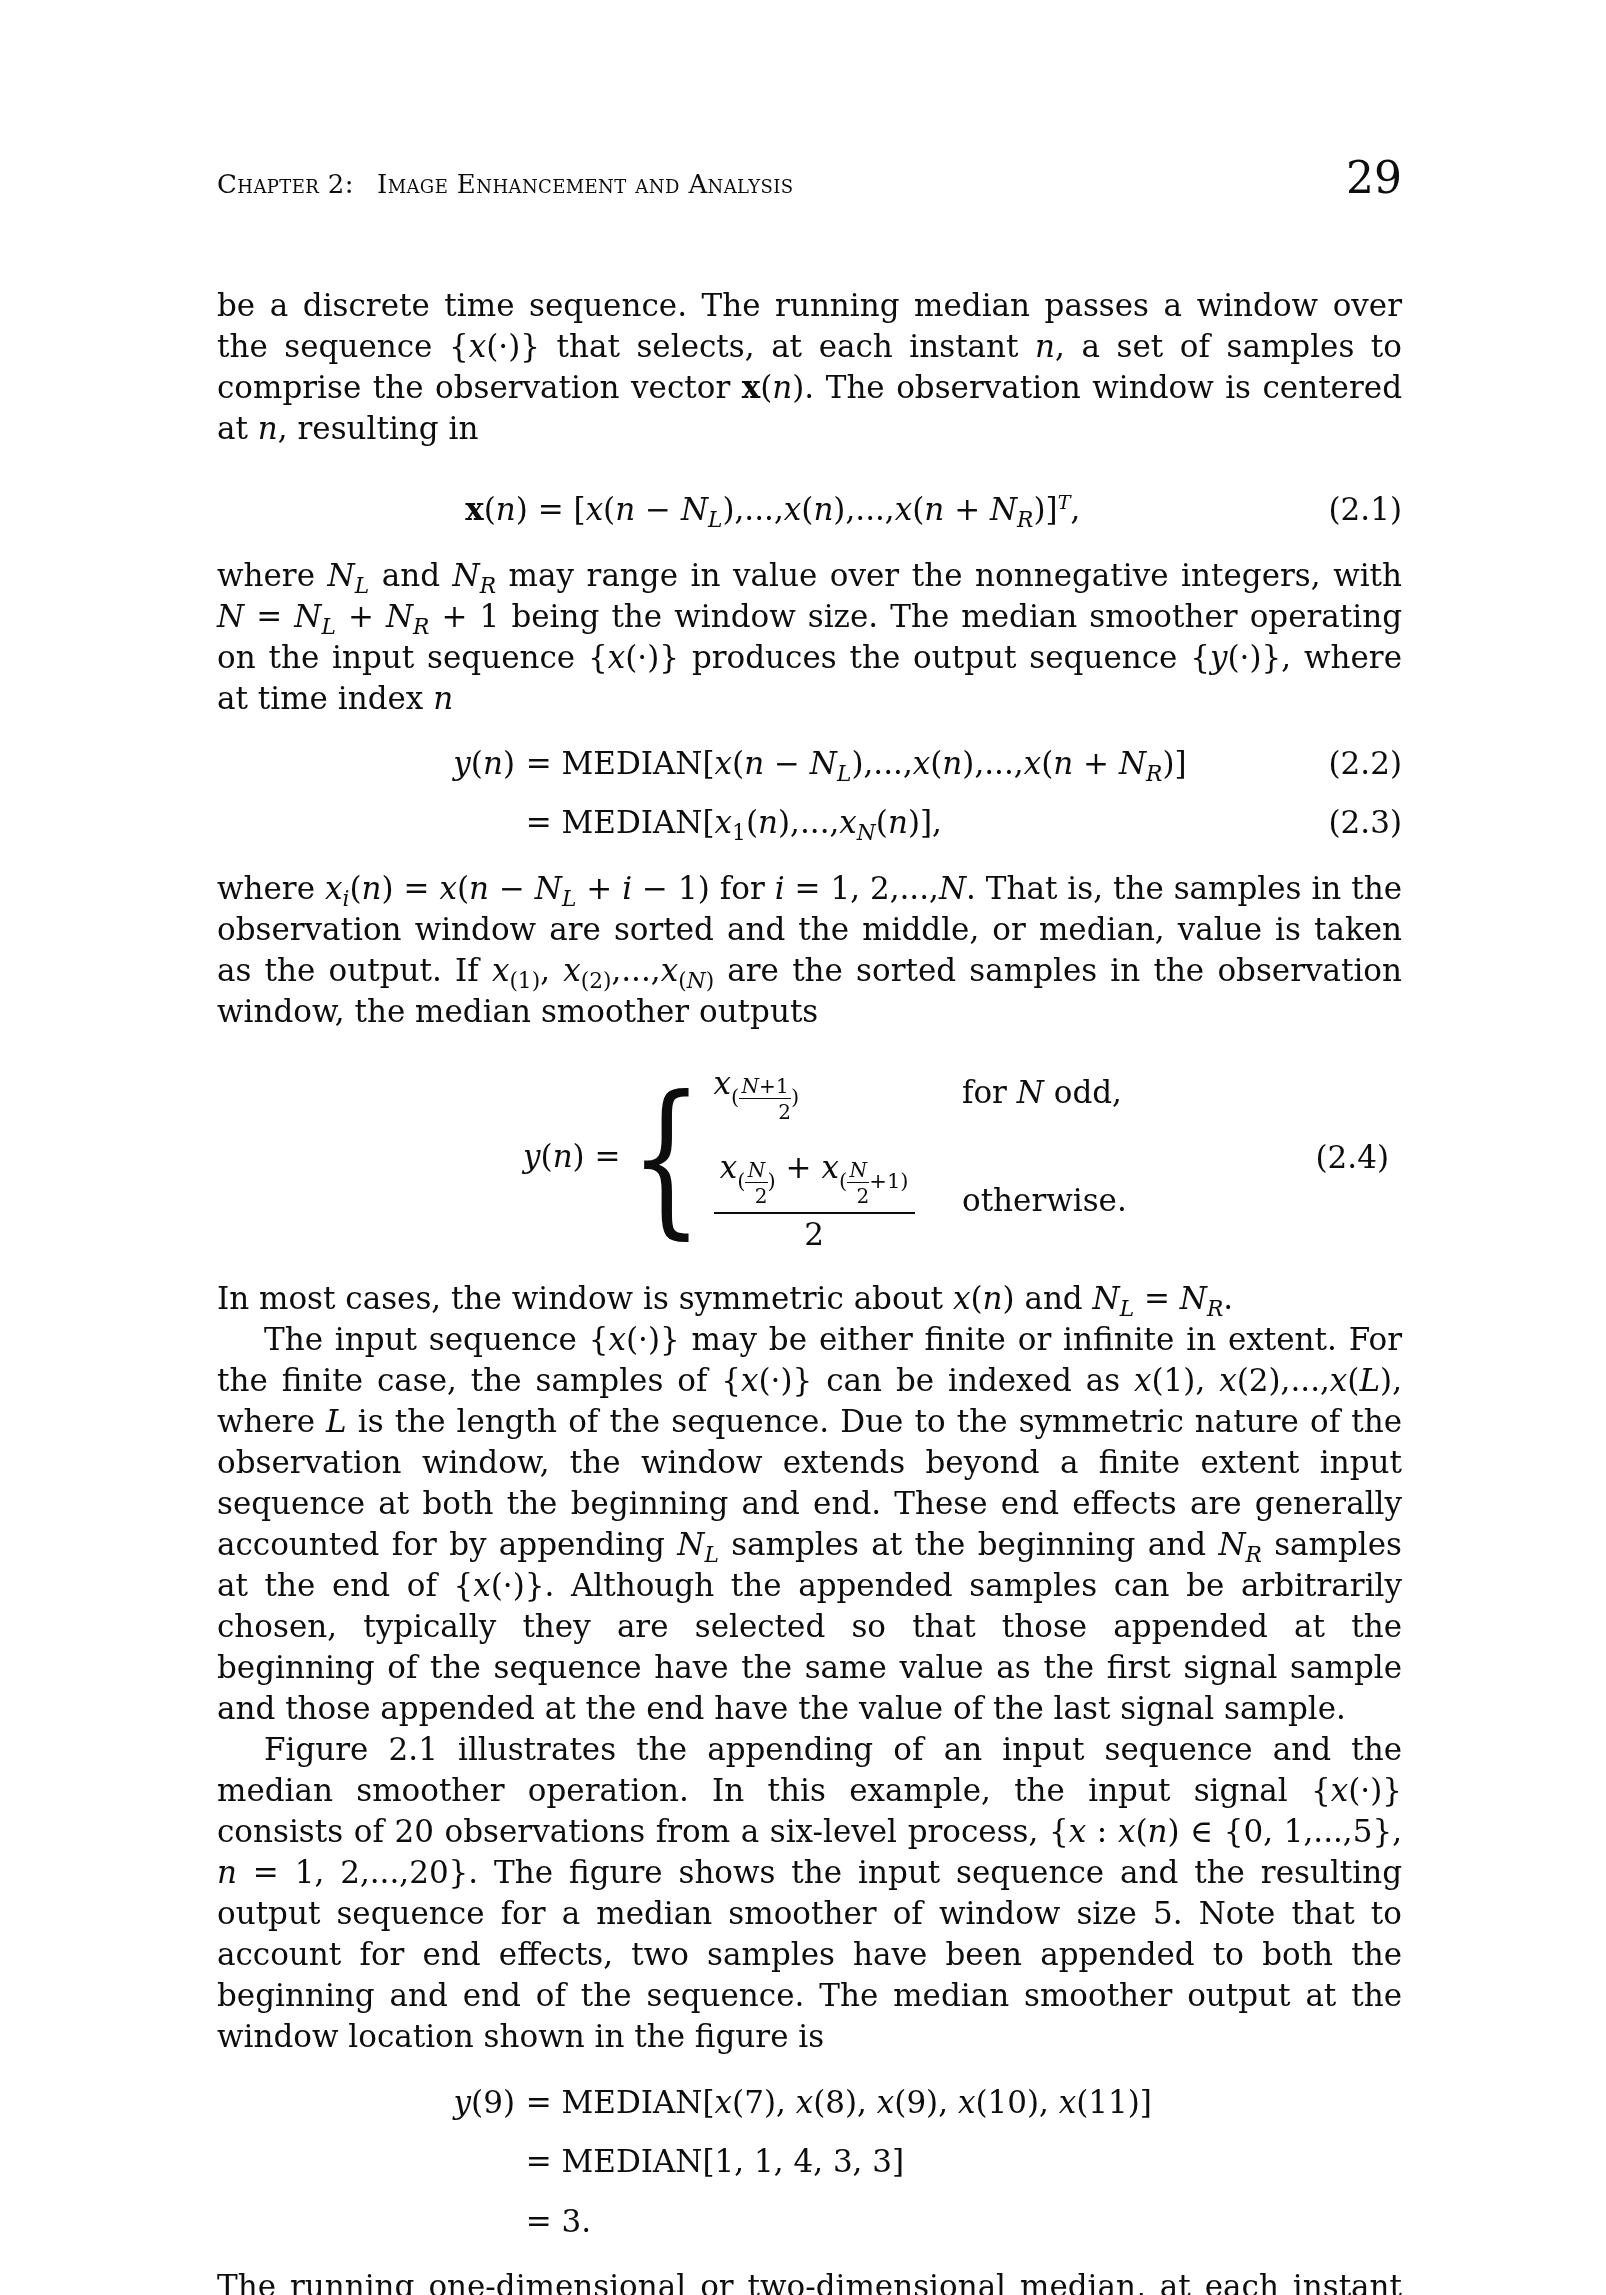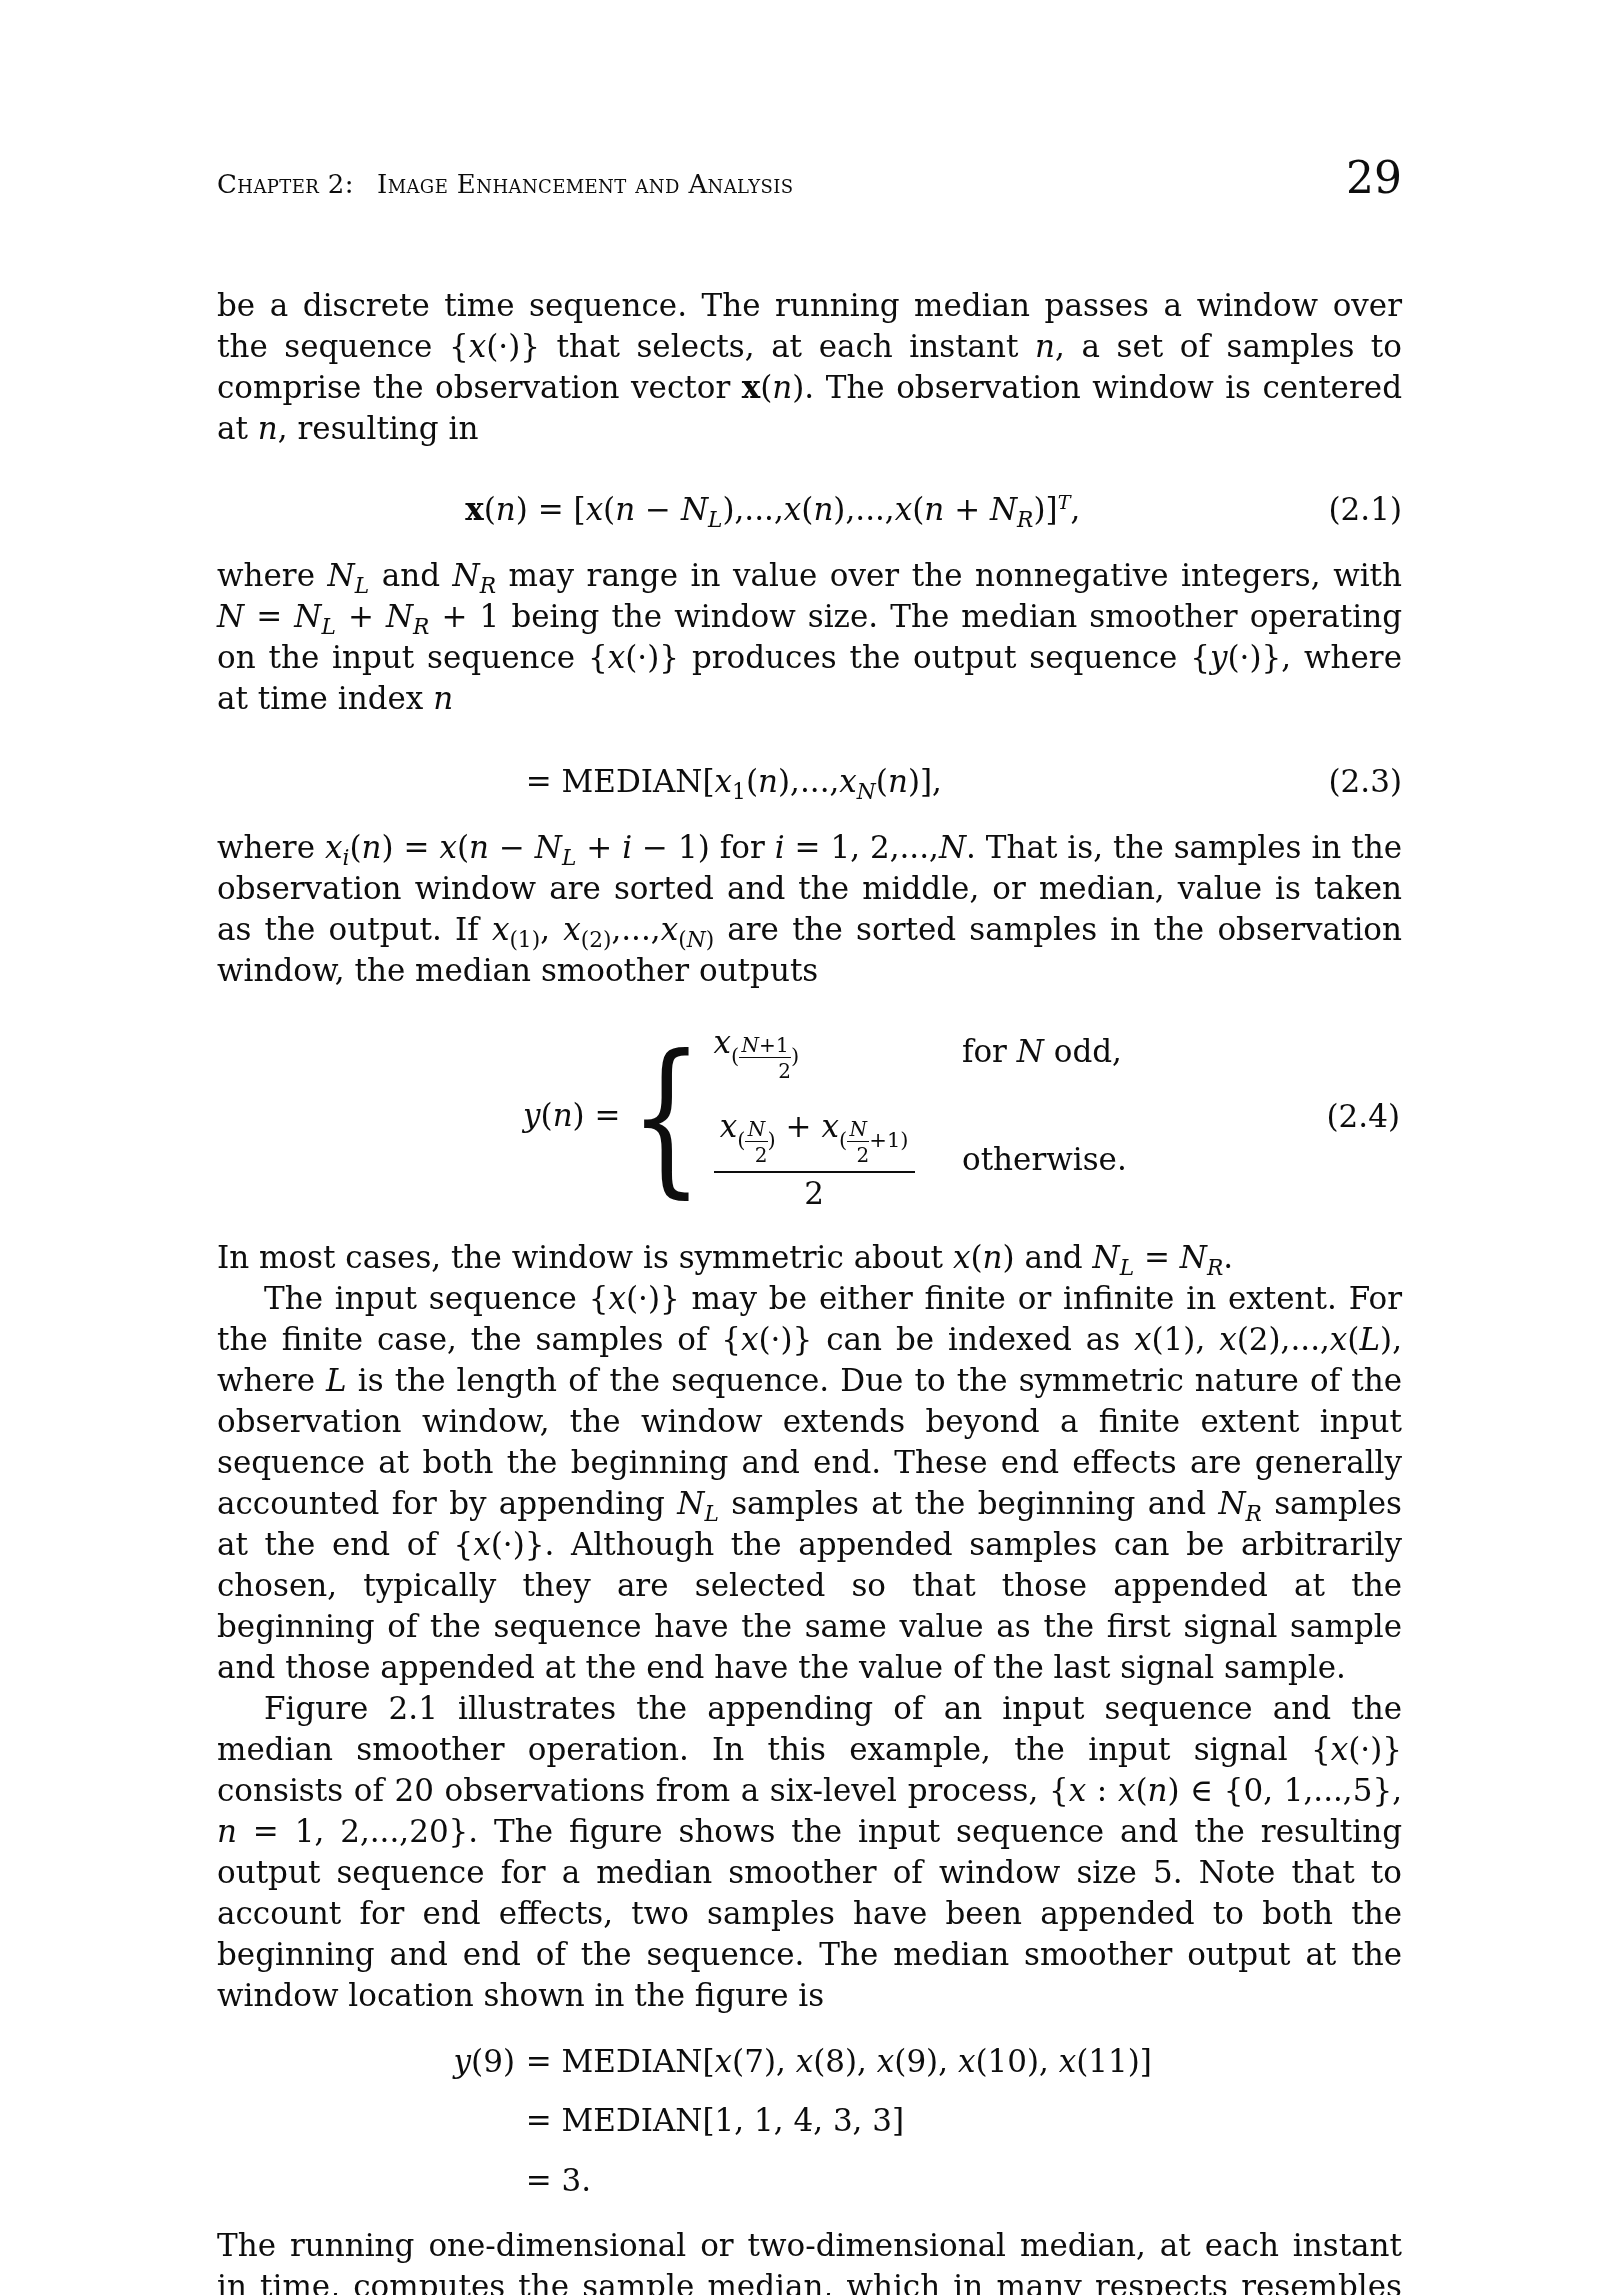--- a/index.html
+++ b/index.html
@@ -86,21 +86,21 @@
     transform: scaleY(1.45);
     margin: 0 10.7px 0 9.2px;
     font-weight: 400;
   }
   .cases-col { display: flex; flex-direction: column; gap: 29px; }
   .case-row { display: flex; align-items: center; }
   .case-val { min-width: 230px; }
   .case-cond { margin-left: 18.4px; }
   .eq-cases .eq-label {
     position: absolute;
-    right: 2px;
+    right: 13px;
     top: 50%;
     transform: translateY(-50%);
   }
   
   .sfrac {
     display: inline-block;
     text-align: right;
     vertical-align: middle;
     line-height: 1;
     font-size: 0.95em;
@@ -135,20 +135,25 @@
     <p class="body-par">be a discrete time sequence. The running median passes a window over the sequence {<i>x</i>(·)} that selects, at each instant <i>n</i>, a set of samples to comprise the observation vector <b>x</b>(<i>n</i>). The observation window is centered at <i>n</i>, resulting in</p>
 
     <div class="eq eq-centered">
       <span class="eq-body"><b>x</b>(<i>n</i>) = [<i>x</i>(<i>n</i> − <i>N<sub>L</sub></i>),...,<i>x</i>(<i>n</i>),...,<i>x</i>(<i>n</i> + <i>N<sub>R</sub></i>)]<sup><i>T</i></sup>,</span>
       <span class="eq-label">(2.1)</span>
     </div>
 
     <p class="body-par">where <i>N<sub>L</sub></i> and <i>N<sub>R</sub></i> may range in value over the nonnegative integers, with <i>N</i> = <i>N<sub>L</sub></i> + <i>N<sub>R</sub></i> + 1 being the window size. The median smoother operating on the input sequence {<i>x</i>(·)} produces the output sequence {<i>y</i>(·)}, where at time index <i>n</i></p>
 
     <div class="eq">
+      <div class="eq-row">
+        <span class="eq-lhs"><i>y</i>(<i>n</i>)</span>
+        <span class="eq-rhs">= MEDIAN[<i>x</i>(<i>n</i> − <i>N<sub>L</sub></i>),...,<i>x</i>(<i>n</i>),...,<i>x</i>(<i>n</i> + <i>N<sub>R</sub></i>)]</span>
+        <span class="eq-label">(2.2)</span>
+      </div>
       <div class="eq-gap"></div>
       <div class="eq-row">
         <span class="eq-lhs"></span>
         <span class="eq-rhs">= MEDIAN[<i>x</i><sub>1</sub>(<i>n</i>),...,<i>x</i><sub><i>N</i></sub>(<i>n</i>)],</span>
         <span class="eq-label">(2.3)</span>
       </div>
     </div>
 
     <p class="body-par">where <i>x</i><sub><i>i</i></sub>(<i>n</i>) = <i>x</i>(<i>n</i> − <i>N<sub>L</sub></i> + <i>i</i> − 1) for <i>i</i> = 1, 2,...,<i>N</i>. That is, the samples in the observation window are sorted and the middle, or median, value is taken as the output. If <i>x</i><sub>(1)</sub>, <i>x</i><sub>(2)</sub>,...,<i>x</i><sub>(<i>N</i>)</sub> are the sorted samples in the observation window, the median smoother outputs</p>
 

